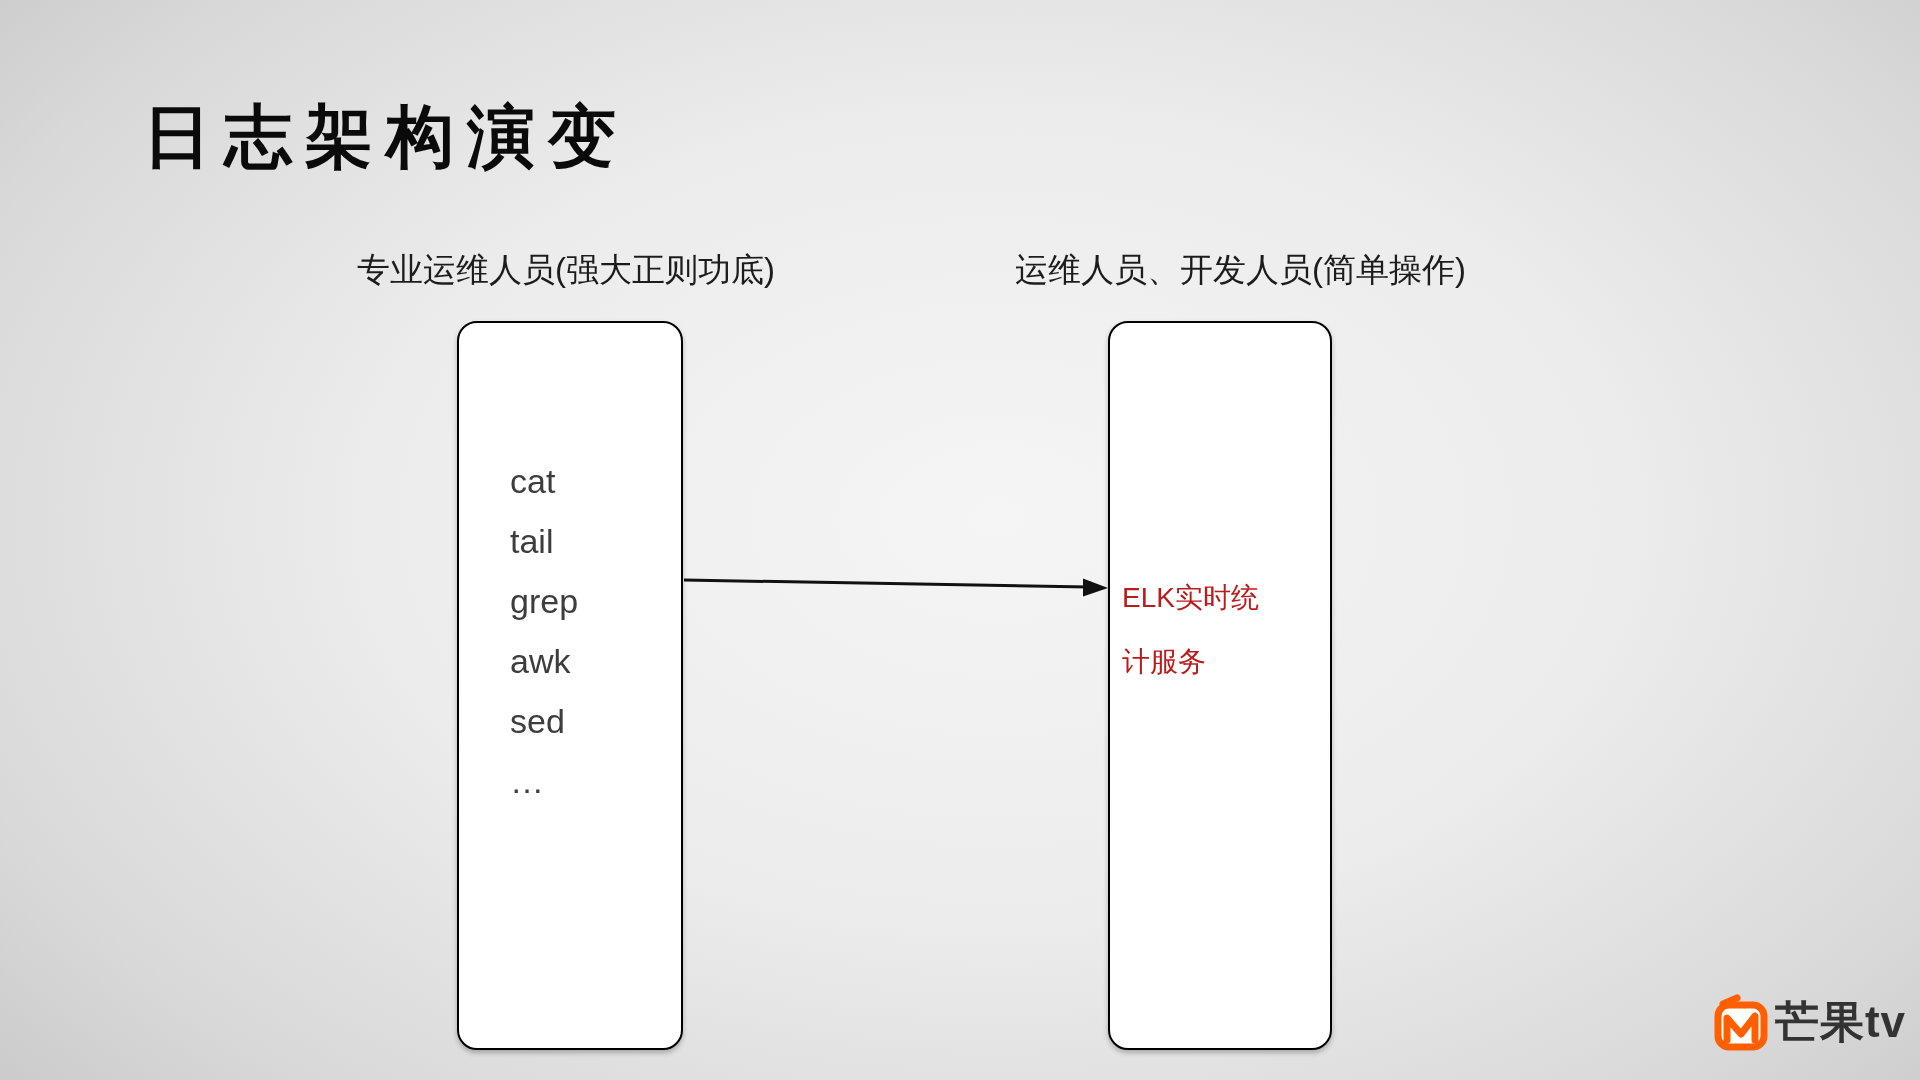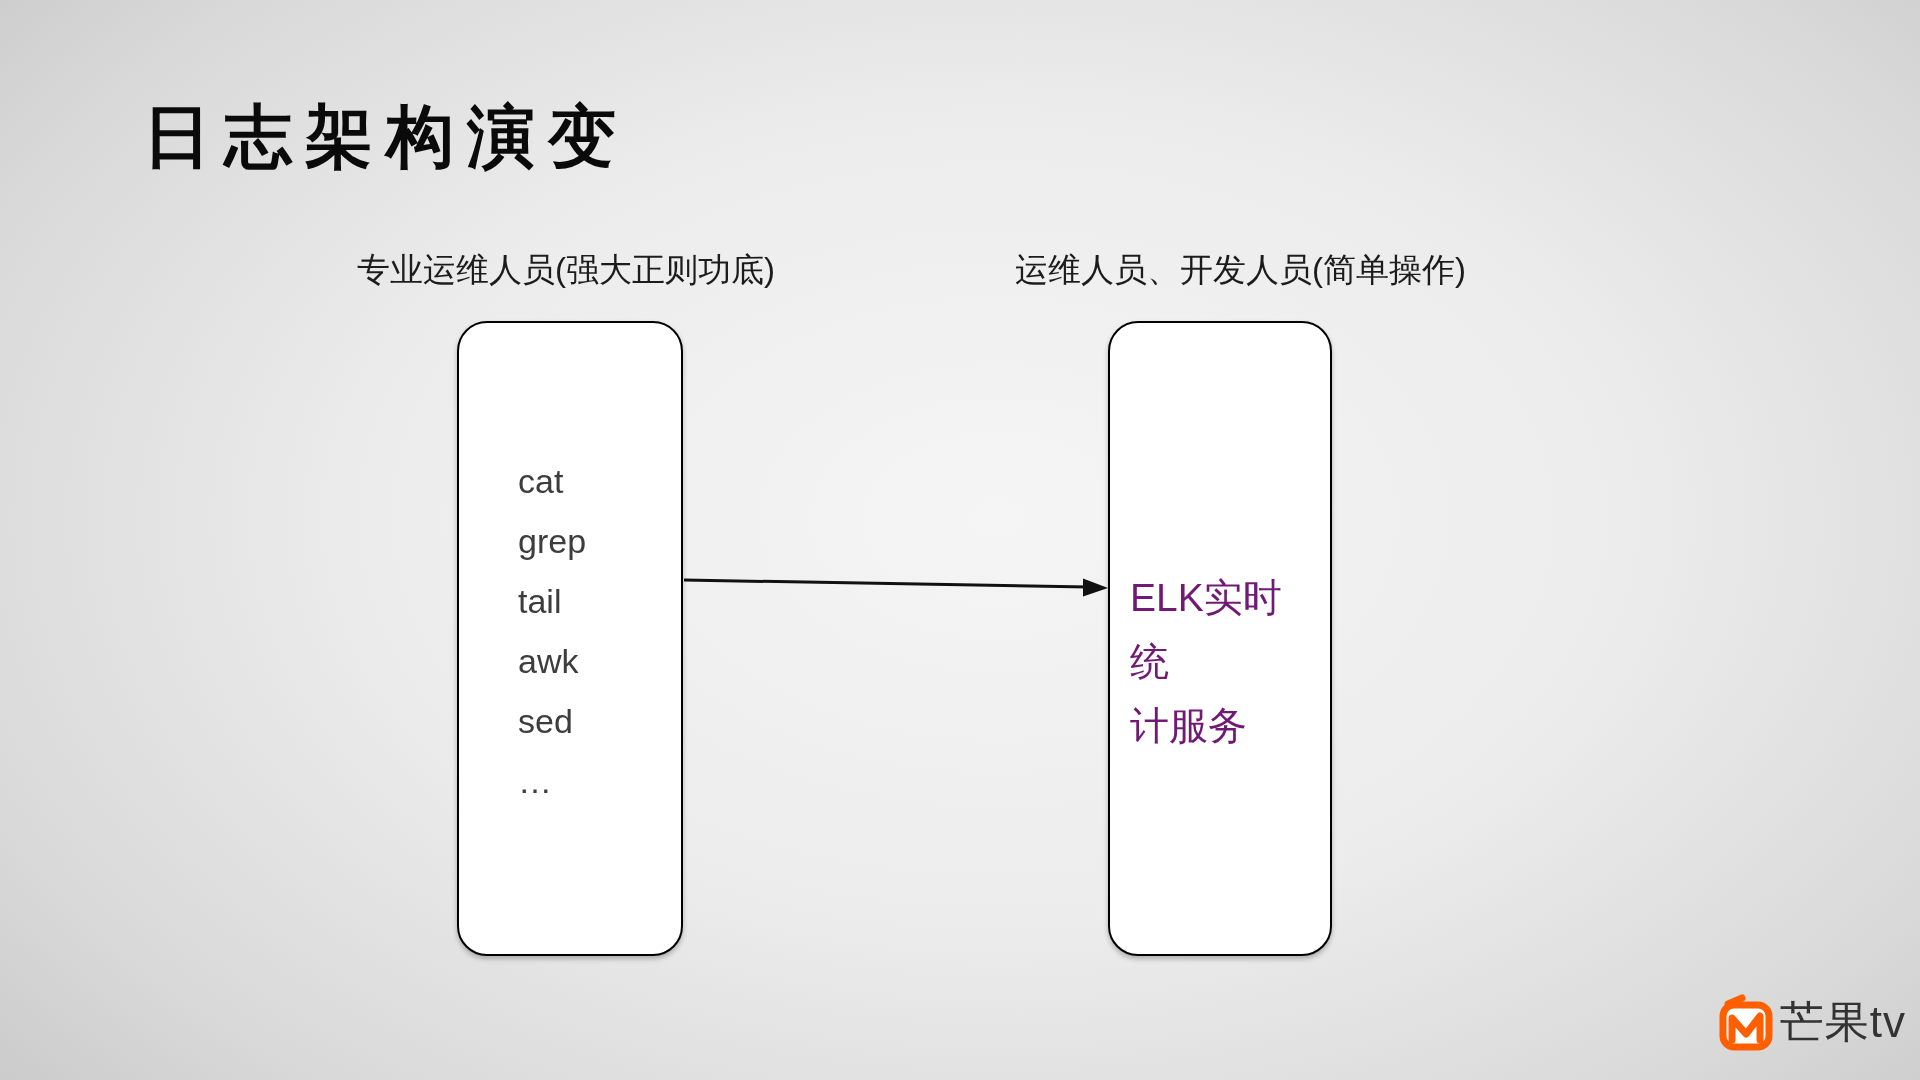--- a/index.html
+++ b/index.html
@@ -34,84 +34,83 @@
     color: #1c1c1c;
     text-align: right;
     white-space: nowrap;
   }
   .col-label.left  { left: 305px; width: 470px; }
   .col-label.right { left: 942px; width: 524px; }
 
   .diagram-box {
     position: absolute;
     top: 321px;
-    height: 635px;
+    height: 729px;
     background: #ffffff;
     border: 2.5px solid #000;
-    border-radius: 30px;
+    border-radius: 20px;
     box-shadow: 0 3px 5px rgba(0,0,0,0.25);
     box-sizing: border-box;
-    padding-left: 8px;
   }
   .diagram-box.left  { left: 457px;  width: 226px; }
   .diagram-box.right { left: 1108px; width: 224px; }
 
   .tools-list {
     padding: 128px 0 0 51px;
     font-size: 34px;
     line-height: 60px;
     color: #3d3d3d;
   }
   .elk-text {
     padding: 243px 10px 0 12px;
-    font-size: 39px;
+    font-size: 28px;
     line-height: 64px;
-    color: #701a75;
+    color: #b91c1c;
   }
 
   .arrow-overlay {
     position: absolute;
     left: 0; top: 0;
     width: 1920px;
     height: 1080px;
     pointer-events: none;
   }
 
   .logo {
     position: absolute;
     right: 14px;
     bottom: 28px;
     display: flex;
     align-items: center;
     gap: 6px;
   }
   .logo-text {
     font-size: 44px;
-    font-weight: normal;
+    font-weight: bold;
     color: #333333;
     letter-spacing: 1px;
     white-space: nowrap;
   }
 </style>
 </head>
 <body>
 
 <div class="slide">
 
   <div class="slide-title">日志架构演变</div>
 
   <div class="col-label left">专业运维人员(强大正则功底)</div>
 
   <div class="col-label right">运维人员、开发人员(简单操作)</div>
 
   <div class="diagram-box left">
     <div class="tools-list">
       <div>cat</div>
+      <div>tail</div>
       <div>grep</div>
-      <div>tail</div>
       <div>awk</div>
       <div>sed</div>
       <div>…</div>
     </div>
   </div>
 
   <div class="diagram-box right">
     <div class="elk-text">
       <div>ELK实时统</div>
       <div>计服务</div>

